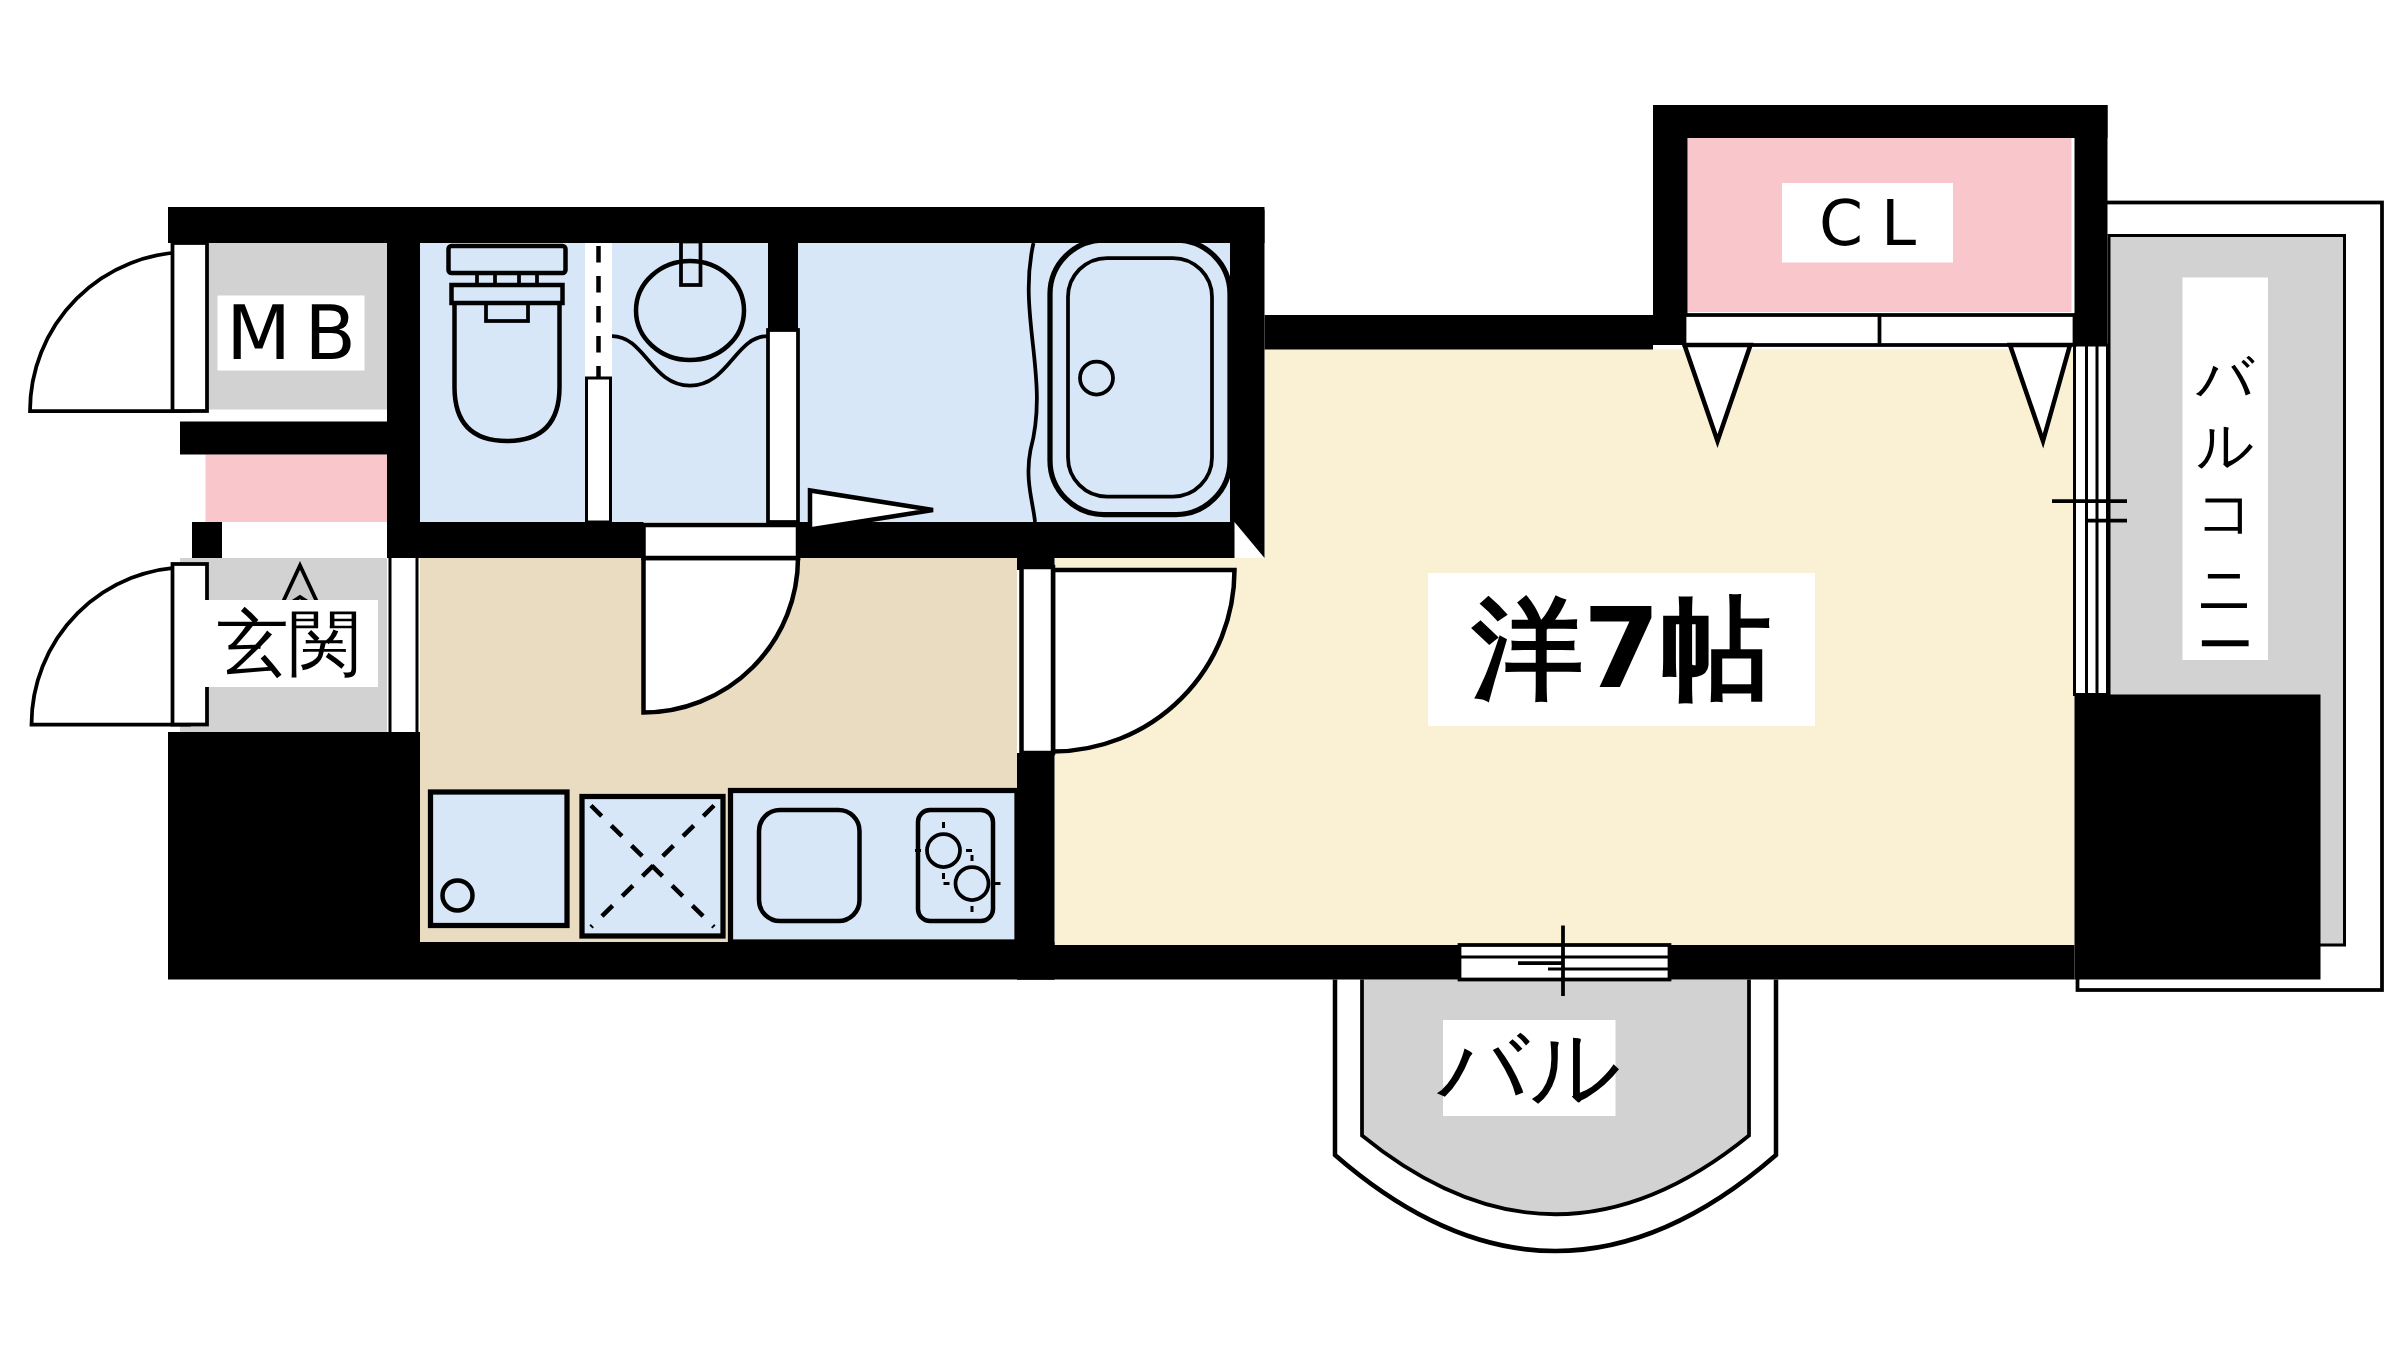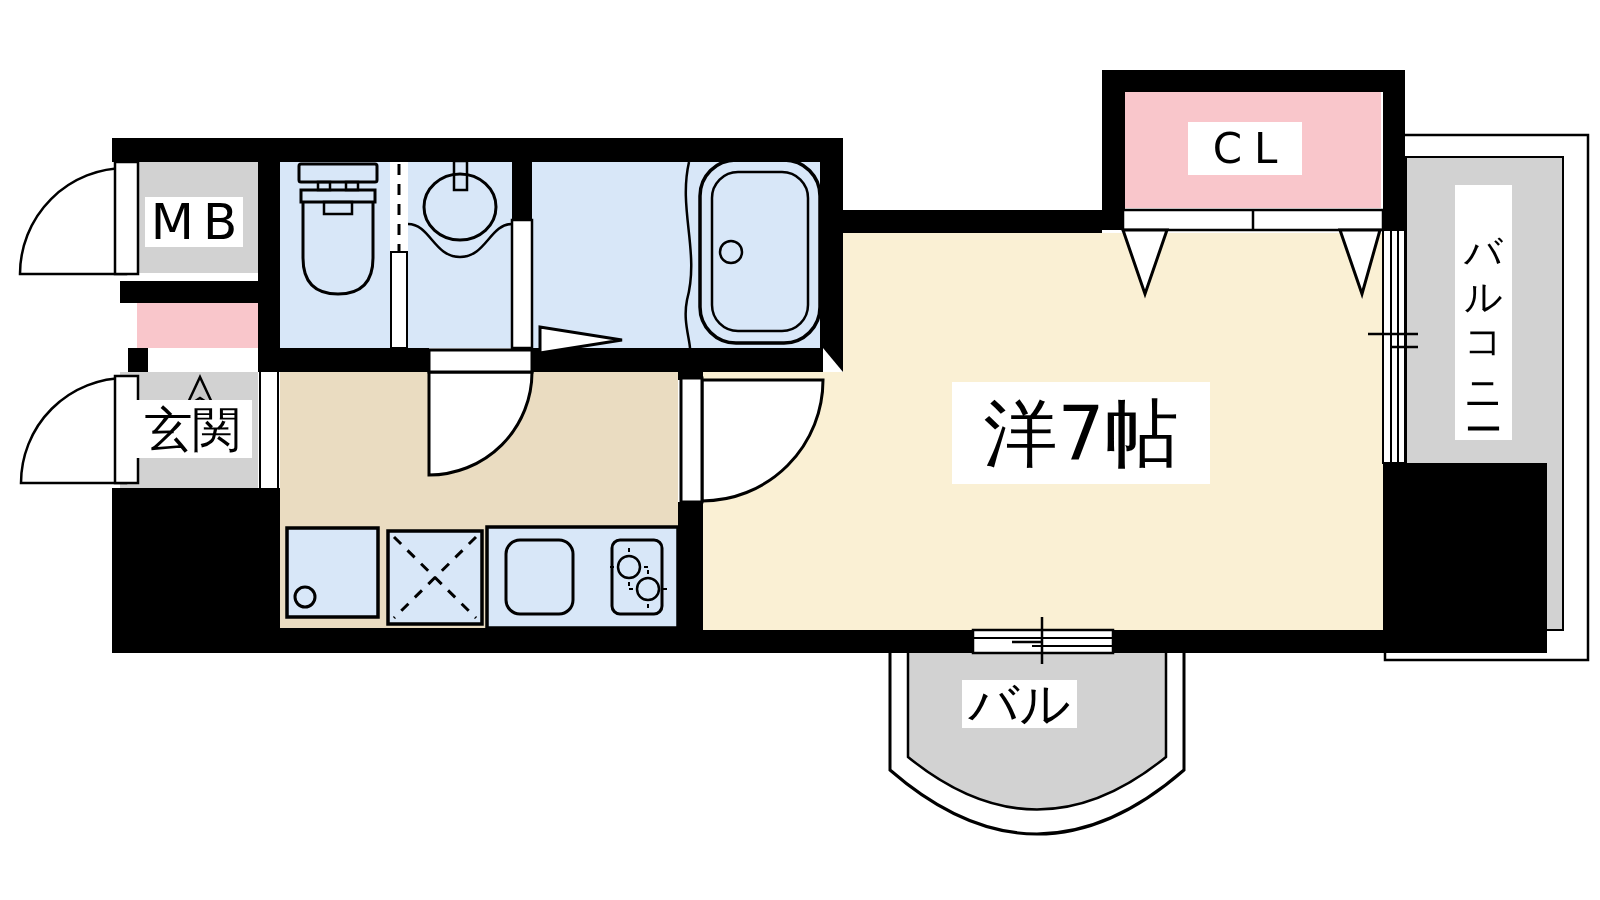--- a/index.html
+++ b/index.html
@@ -17,24 +17,24 @@
   .gf{fill:var(--floor_gray);stroke:var(--line);}
   .bf{fill:var(--wet_blue);stroke:var(--line);}
   .ln{fill:none;stroke:var(--line);}
   .arrowf{fill:#c9c9c9;stroke:var(--line);}
   
   .lbl{position:absolute;display:flex;align-items:center;justify-content:center;
        background:var(--paper,#fff);color:#000;white-space:nowrap;line-height:1;}
   .lbl-mb{left:145px;top:197px;width:98px;height:50px;font-size:50px;letter-spacing:9px;padding-left:9px;box-sizing:border-box;}
   .lbl-genkan{left:133px;top:400px;width:119px;height:58px;font-size:48px;}
   .lbl-cl{left:1188px;top:122px;width:114px;height:53px;font-size:42px;letter-spacing:12px;padding-left:12px;box-sizing:border-box;}
-  .lbl-room{left:952px;top:382px;width:258px;height:102px;font-size:74px;}
+  .lbl-room{left:952px;top:382px;width:258px;height:102px;font-size:74px;font-weight:bold;}
   .lbl-balc-side{left:1455px;top:185px;width:57px;height:255px;font-size:38px;
        writing-mode:vertical-rl;letter-spacing:7px;}
-  .lbl-balc-bottom{left:962px;top:680px;width:115px;height:48px;font-size:50px;}
+  .lbl-balc-bottom{left:962px;top:680px;width:115px;height:64px;font-size:60px;}
 </style>
 </head>
 <body>
 
 <div id="plan">
   <svg width="1600" height="900" viewBox="0 0 1600 900">
 
     <g>
       <rect class="grayf" x="120" y="162" width="138" height="111"></rect>
       <rect class="pink" x="137" y="303" width="121" height="45"></rect>

